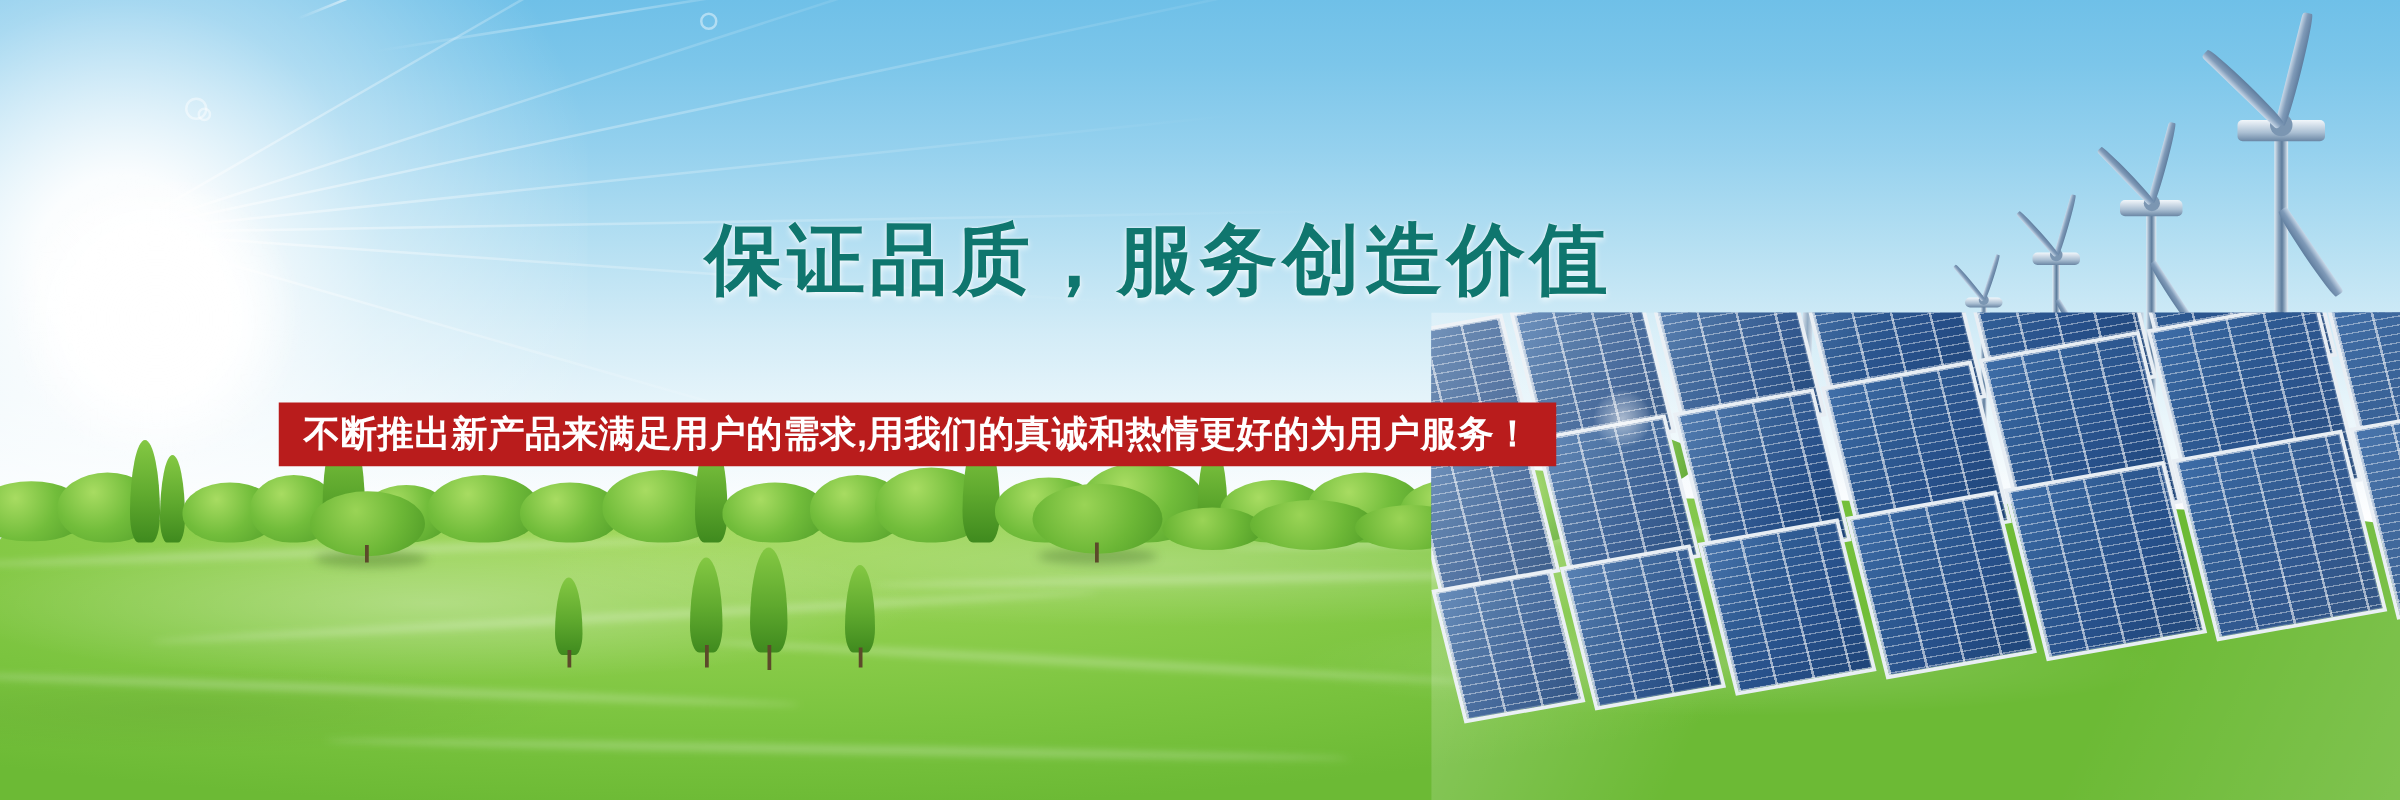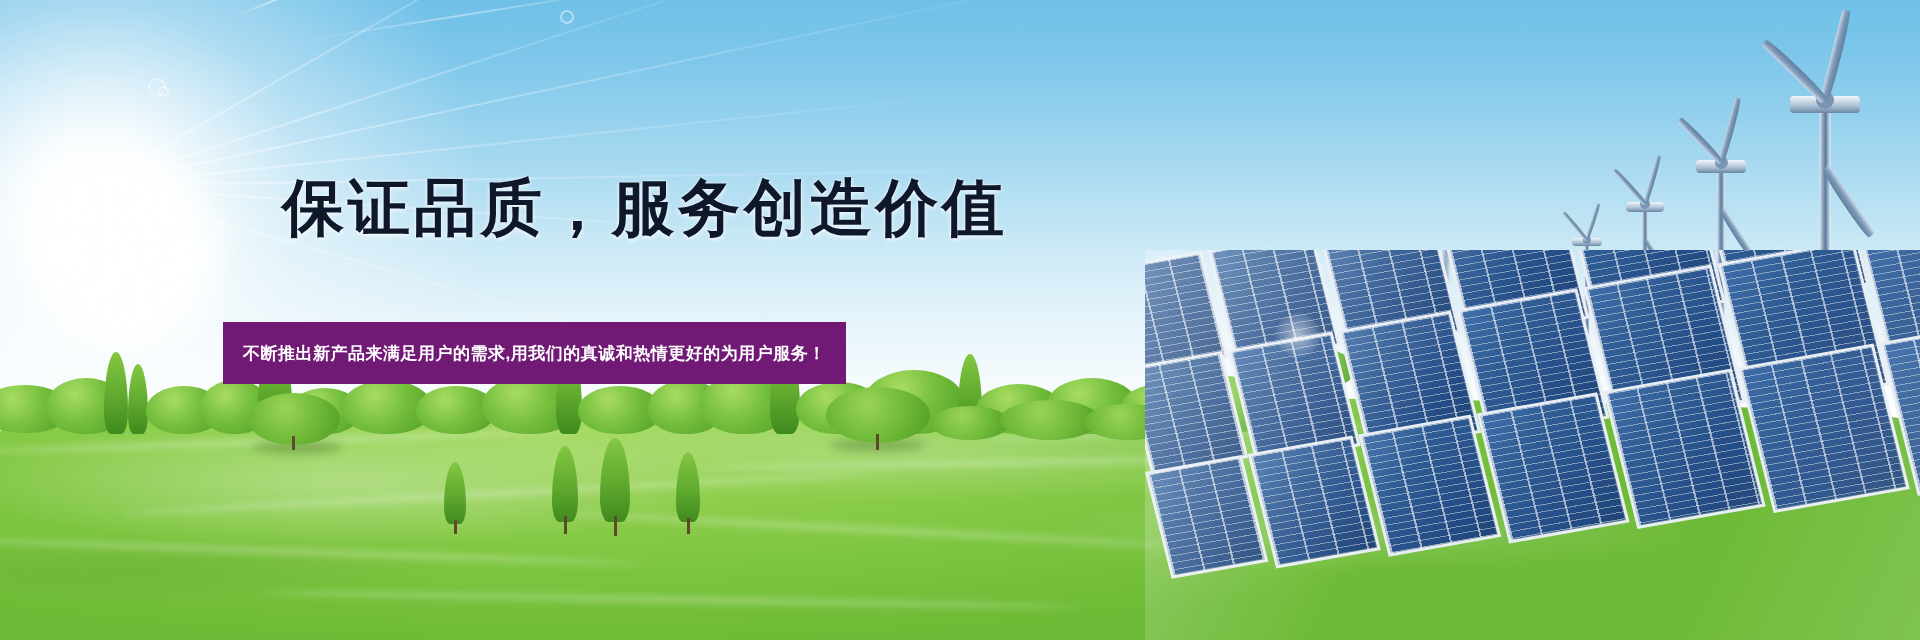--- a/index.html
+++ b/index.html
@@ -233,39 +233,39 @@
     border-radius: 50%;
     background: radial-gradient(circle, rgba(255,255,255,.55), rgba(255,255,255,.12) 60%, rgba(255,255,255,0) 72%);
   }
 
   
   .headline {
     position: absolute;
     left: 0;
     top: 166px;
     width: 1290px;
-    text-align: center;
+    text-align: right;
     font-size: 62px;
     font-weight: 700;
     letter-spacing: 4px;
-    color: #0f172a;
+    color: #0f766e;
     text-shadow: 0 2px 5px rgba(255,255,255,.75), 0 0 2px rgba(255,255,255,.9);
     white-space: nowrap;
   }
   .subtitle-bar {
     position: absolute;
     left: 223px;
     top: 322px;
-    height: 62px;
+    height: 51px;
     display: flex;
     align-items: center;
     padding: 0 20px;
-    background: #701a75;
+    background: #b91c1c;
     color: #ffffff;
-    font-size: 17px;
+    font-size: 29px;
     font-weight: 700;
     letter-spacing: .5px;
     white-space: nowrap;
     box-sizing: border-box;
   }
 </style>
 </head>
 <body>
 
 <div class="banner">

